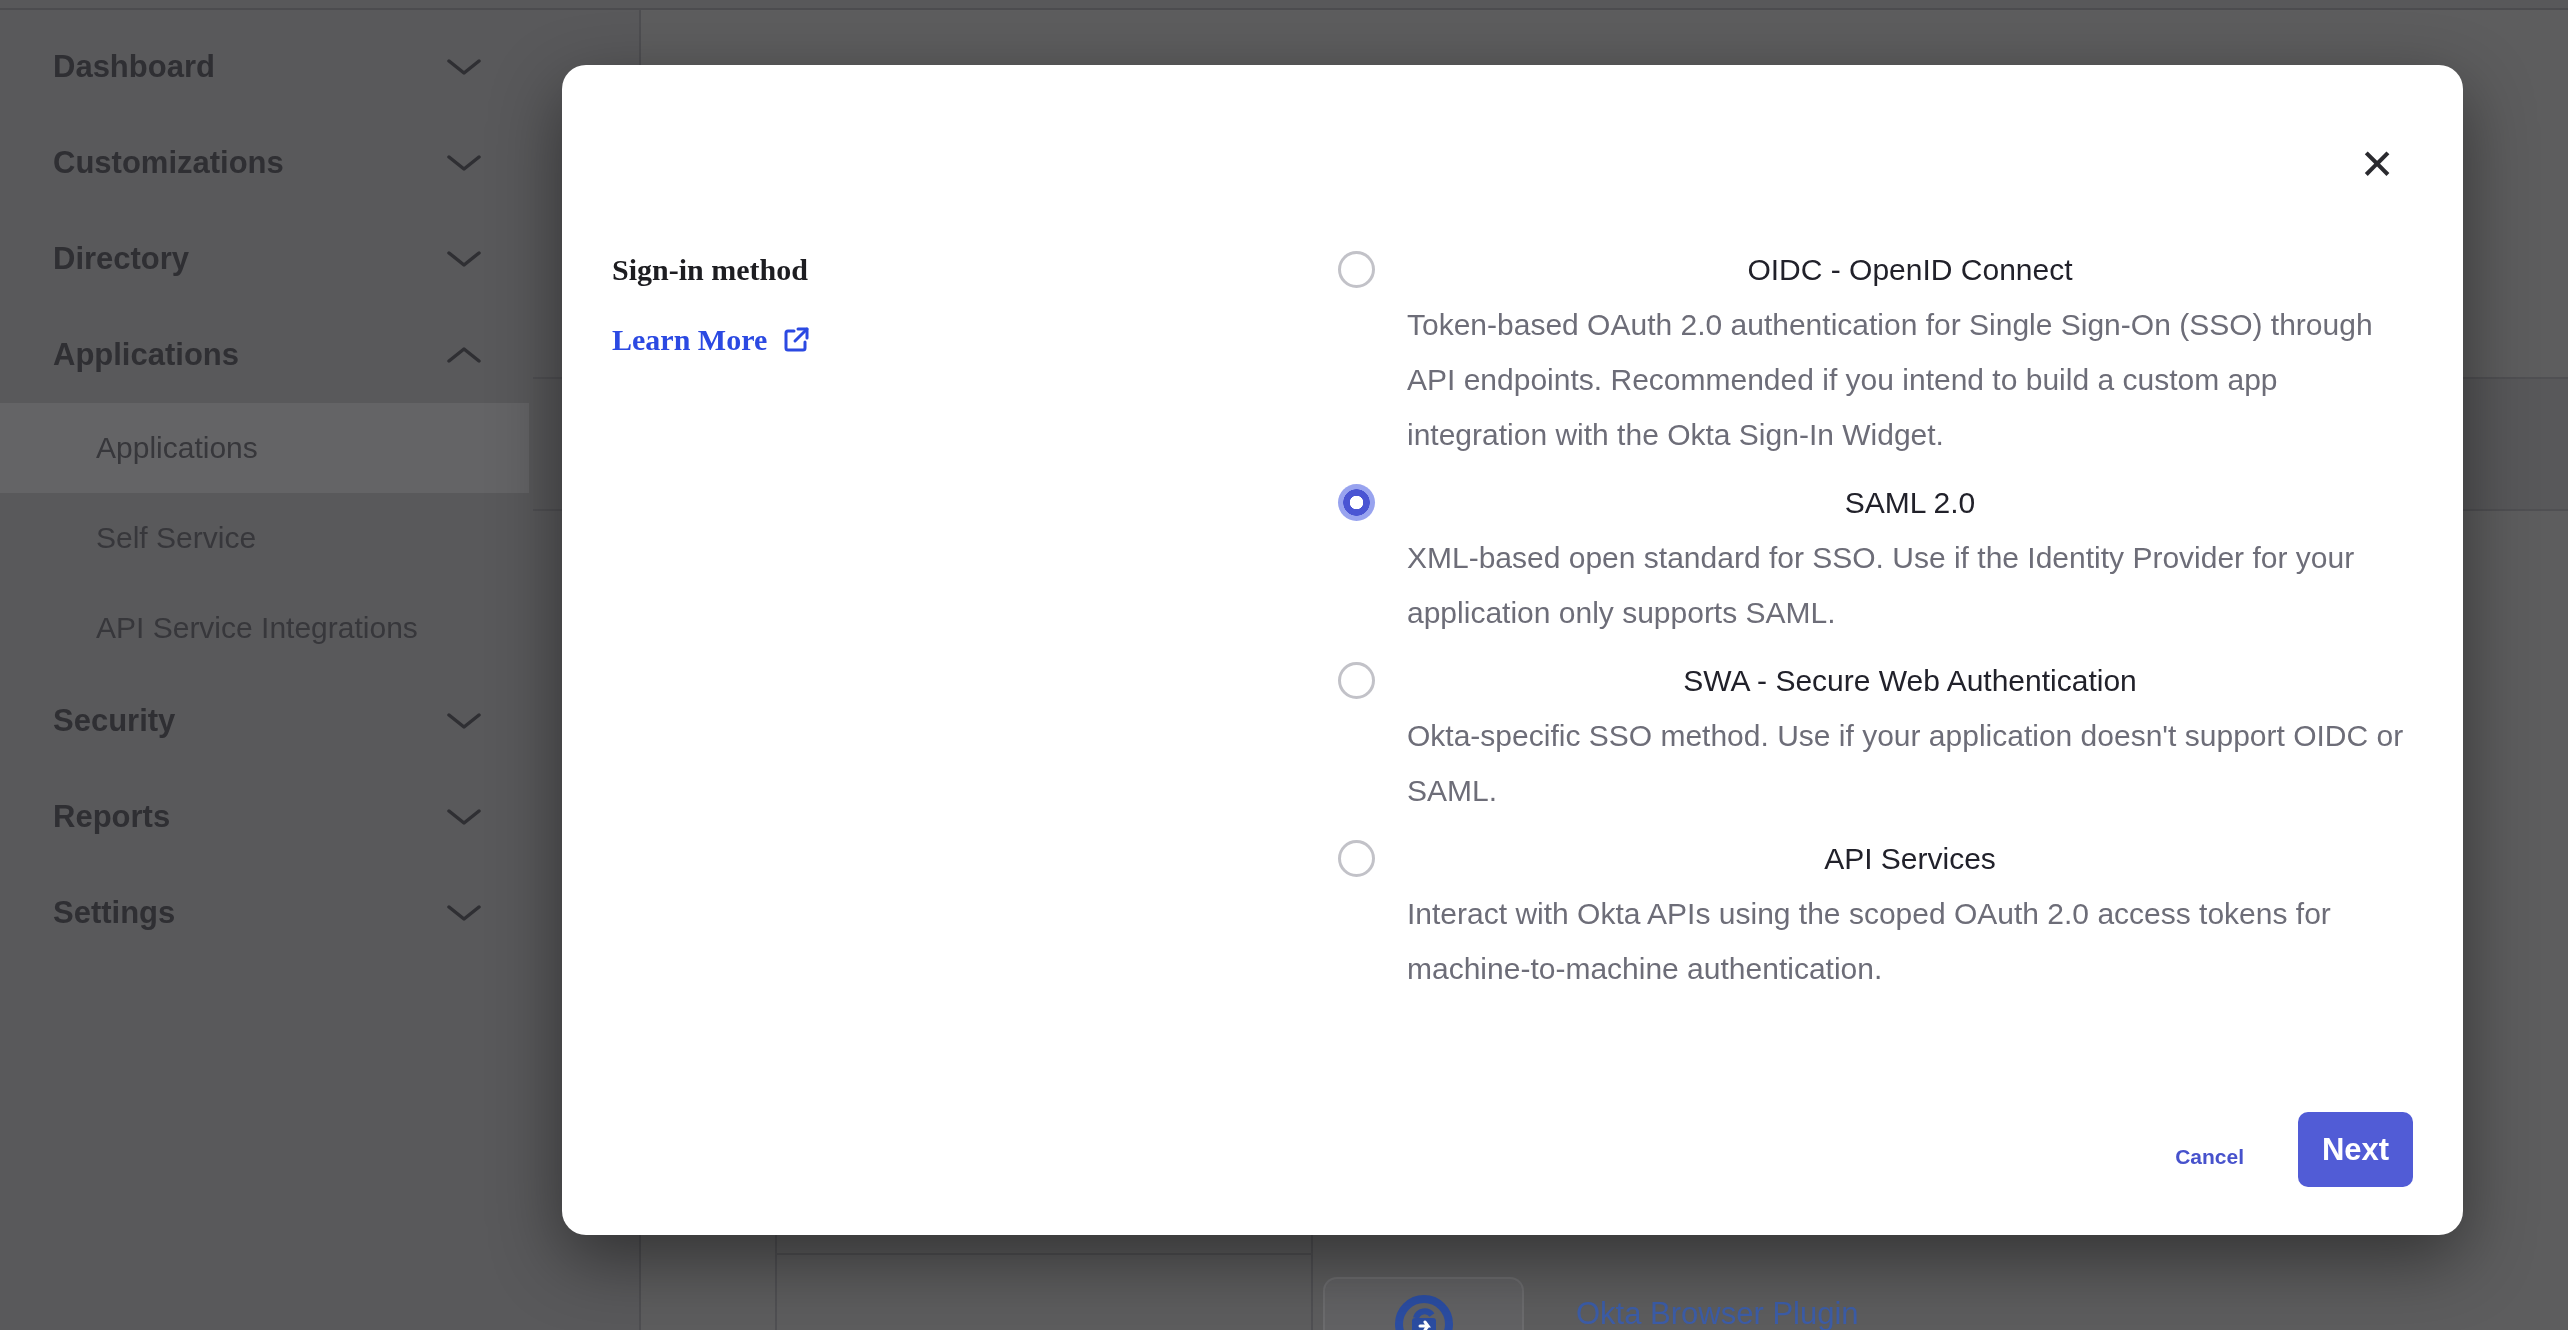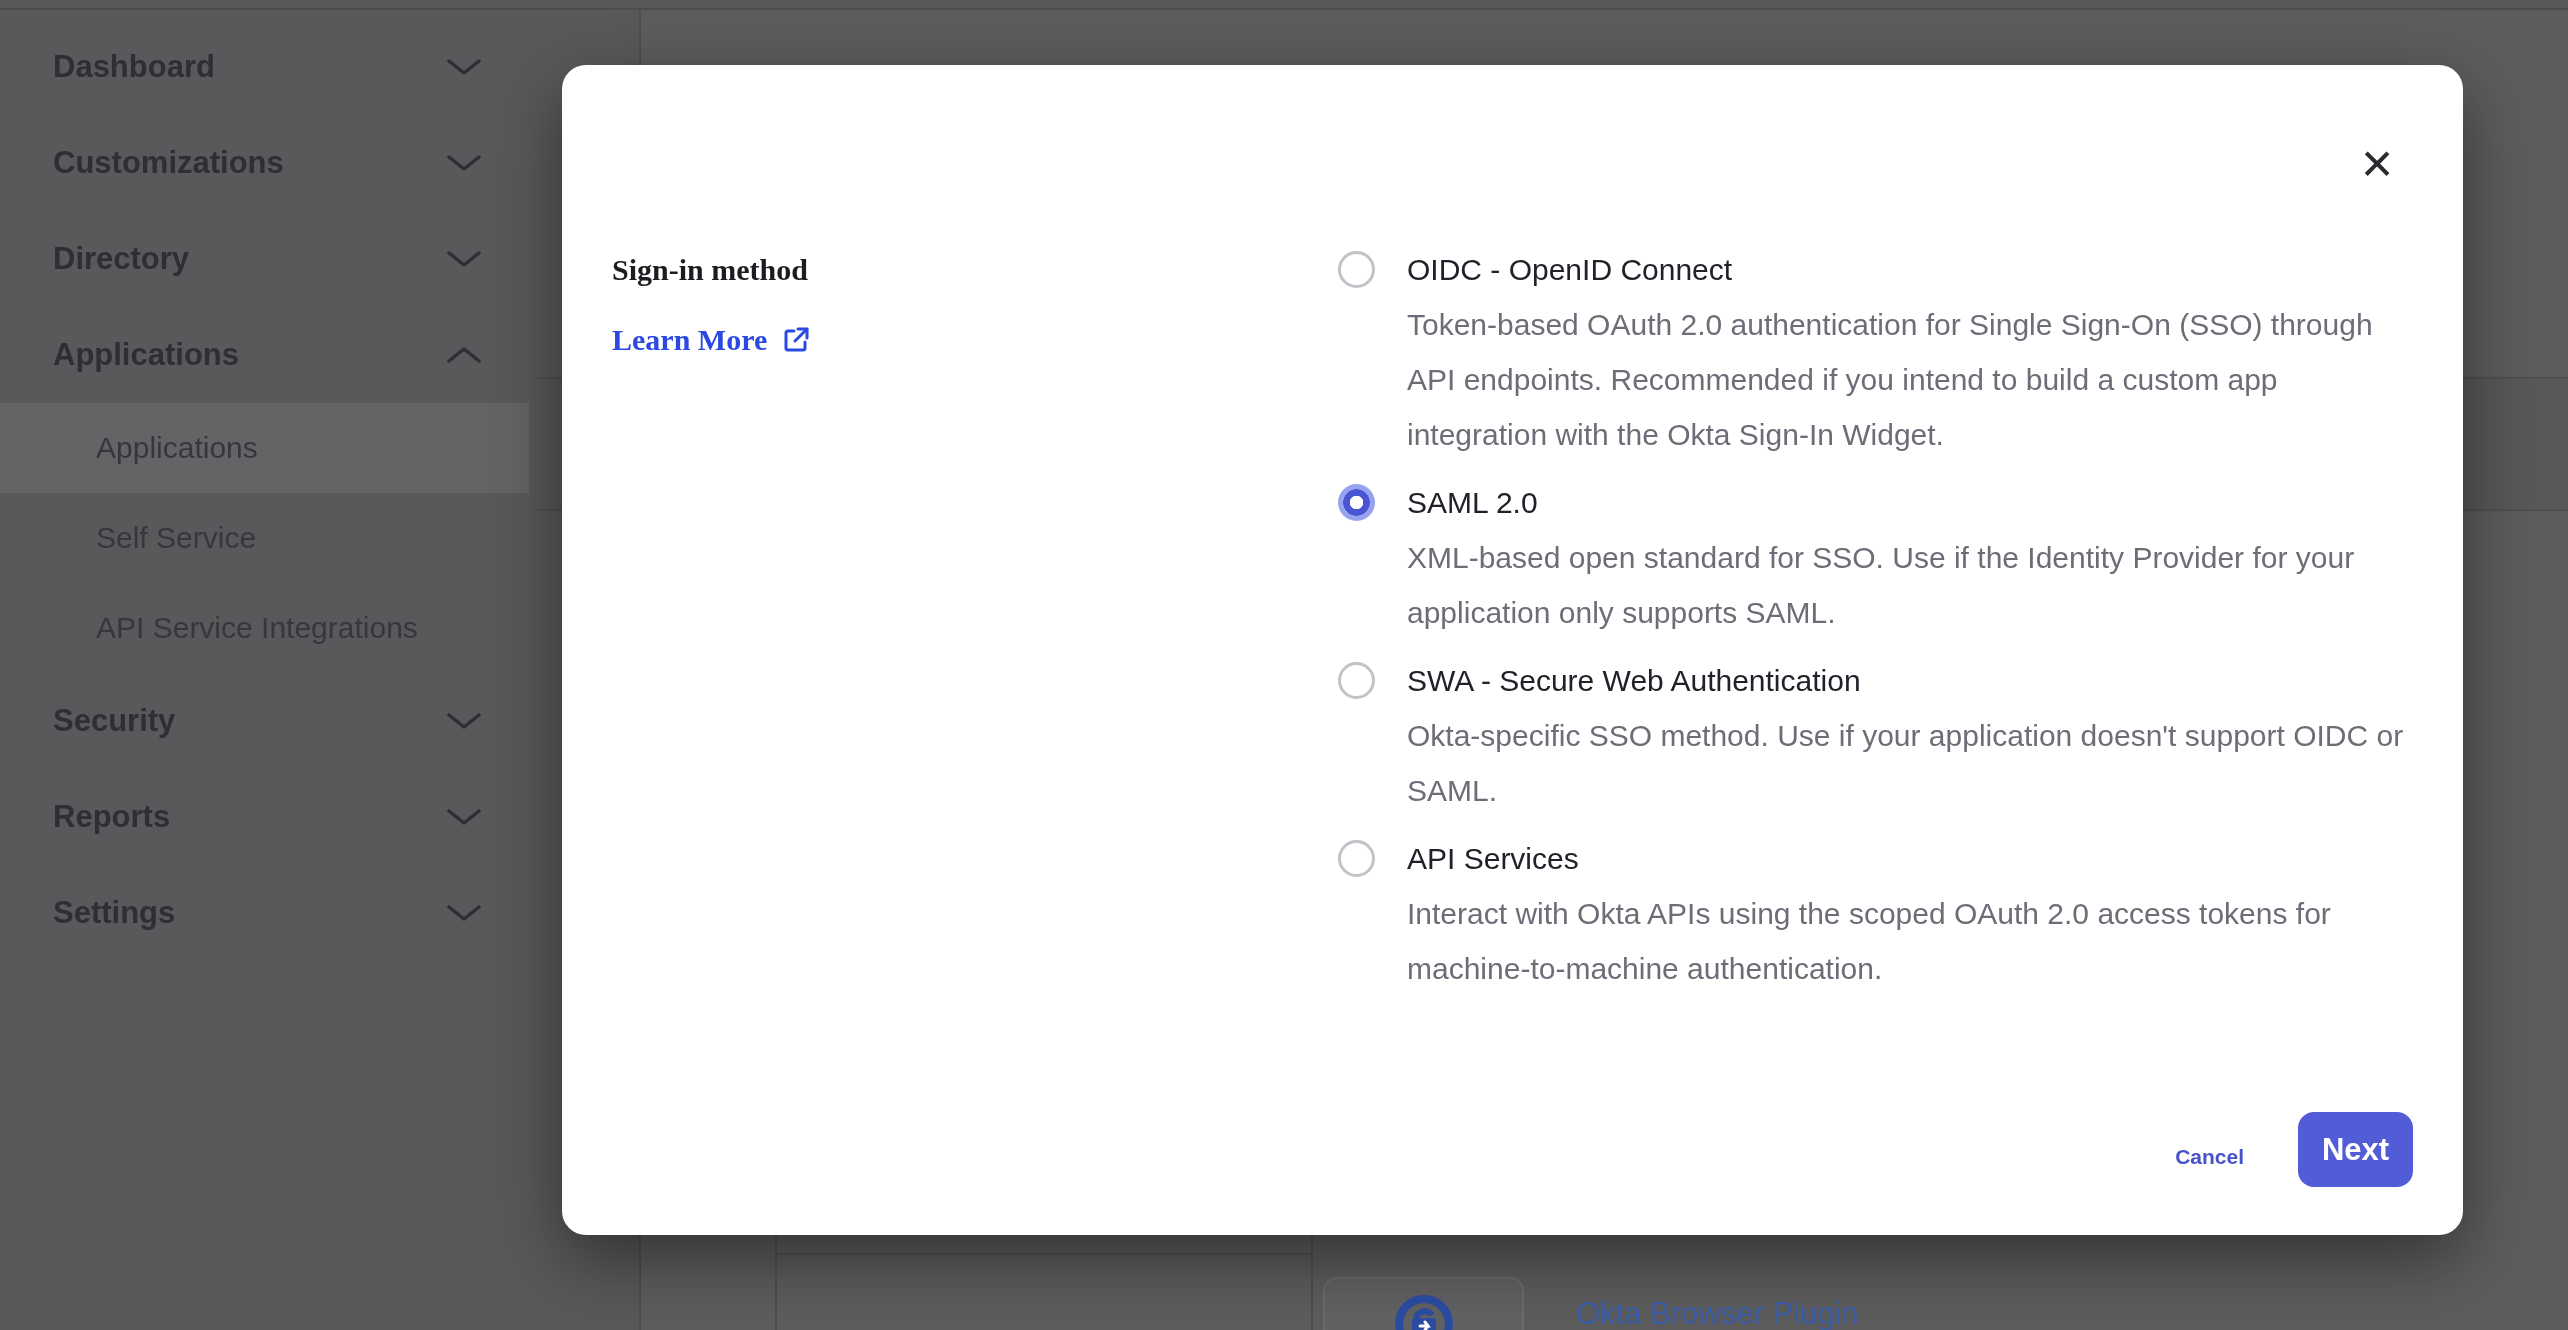--- a/index.html
+++ b/index.html
@@ -45,31 +45,31 @@
 
   .left-col{position:absolute;left:50px;top:177px;width:700px;font-family:Liberation Serif, serif;}
   .section-label{font-size:30px;line-height:55px;font-weight:bold;color:#1d1d21;}
   .learn-more{margin-top:15px;display:flex;align-items:center;gap:14px;font-size:30px;line-height:55px;
     font-weight:bold;color:#2b49e2;cursor:pointer;width:max-content;}
   .ext-icon svg{display:block;}
   .ext-icon path, .ext-icon polyline, .ext-icon line{fill:none;stroke:#2b49e2;stroke-width:3;stroke-linecap:round;stroke-linejoin:round;}
 
   .options{position:absolute;left:776px;top:177px;width:1075px;}
   .option{position:relative;padding-left:69px;margin-bottom:13px;}
-  .option-label{font-size:30px;line-height:55px;color:#21212a;}
+  .option-label{font-size:30px;line-height:55px;color:#21212a;text-align:center;}
   .option-desc{font-size:30px;line-height:55px;color:#6d6d78;max-width:1015px;}
   .radio{position:absolute;left:0;top:9px;width:37px;height:37px;border-radius:50%;box-sizing:border-box;
     border:3px solid #c2c2c8;background:#fff;cursor:pointer;}
   .radio.selected{border:none;
     background:radial-gradient(circle at 50% 50%, #ffffff 0 6.5px, #4a55d3 7px 13px, #98a3ef 13.5px);}
 
   .cancel-btn{position:absolute;right:213px;bottom:65px;font-size:21px;font-weight:bold;color:#4752cc;
     background:none;border:none;cursor:pointer;font-family:inherit;}
   .next-btn{position:absolute;right:50px;bottom:48px;width:115px;height:75px;background:#515cd6;color:#ffffff;
-    font-size:31px;font-weight:bold;border:none;border-radius:16px;display:flex;align-items:center;justify-content:center;
+    font-size:31px;font-weight:bold;border:none;border-radius:10px;display:flex;align-items:center;justify-content:center;
     cursor:pointer;font-family:inherit;}
 </style>
 </head>
 <body>
 
 <div class="canvas">
 
   <div class="top-strip"></div>
   <div class="top-line"></div>
 

